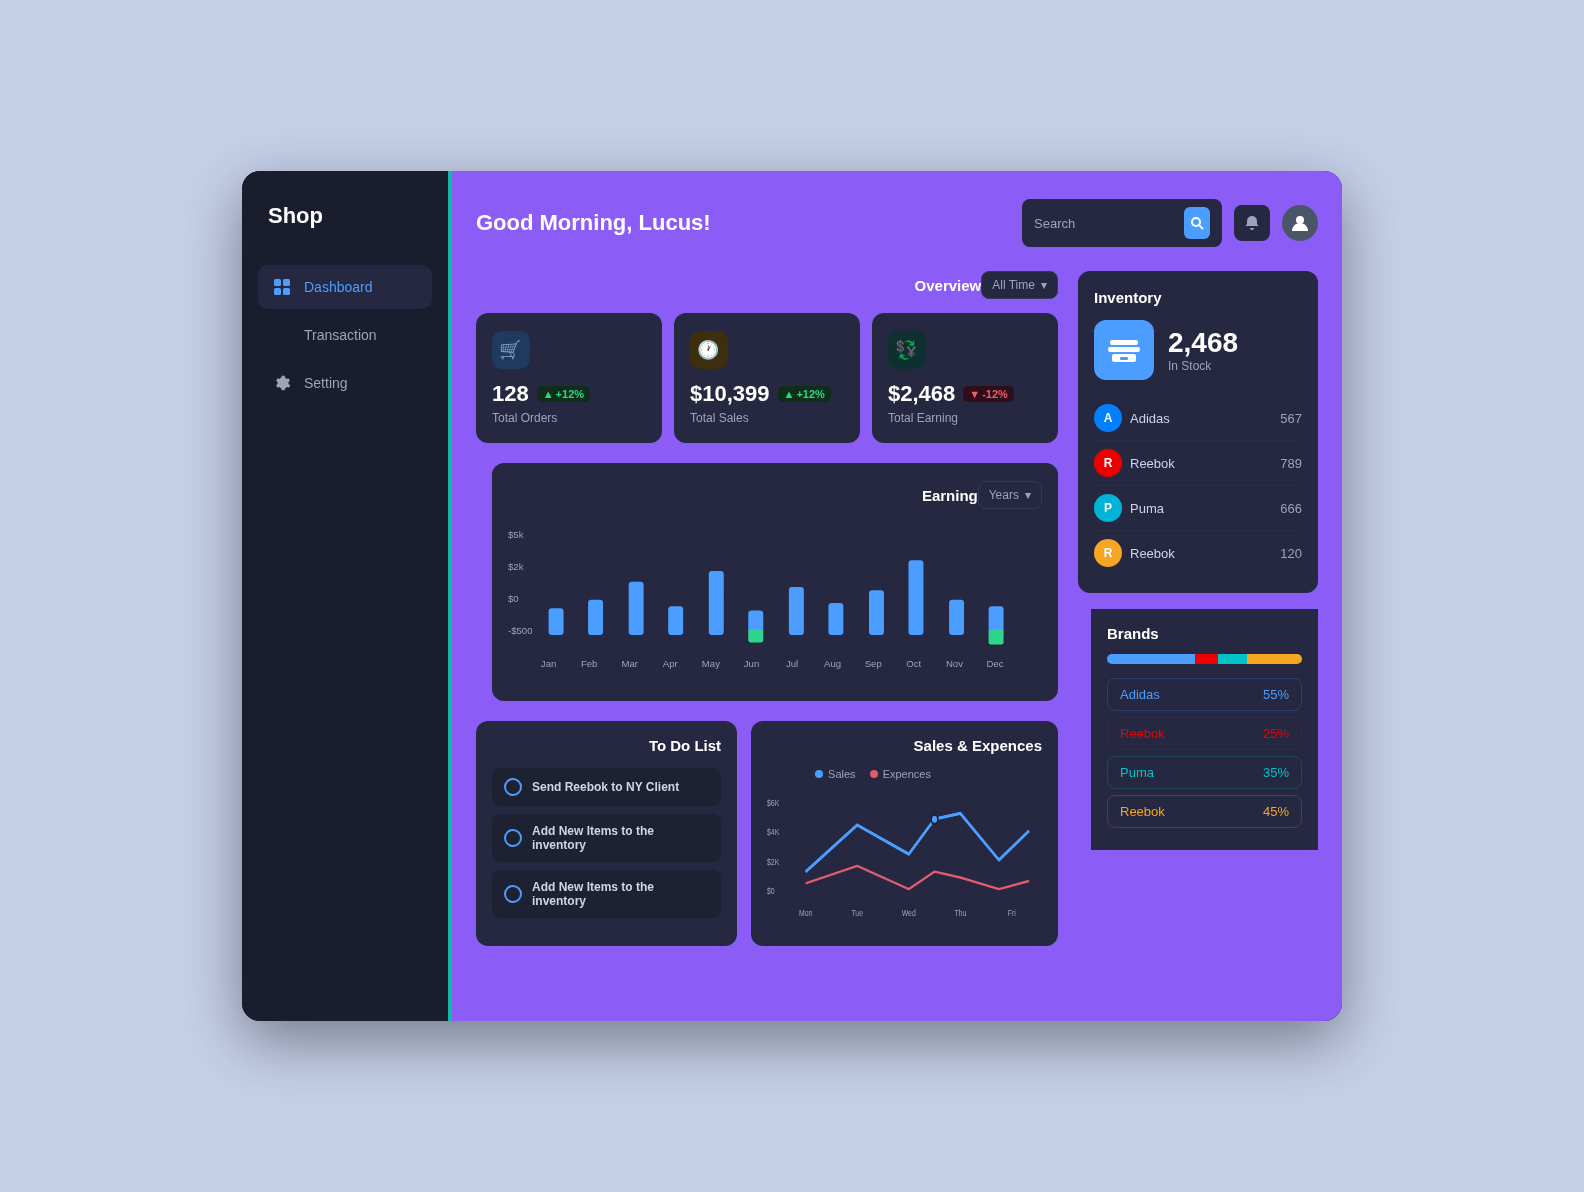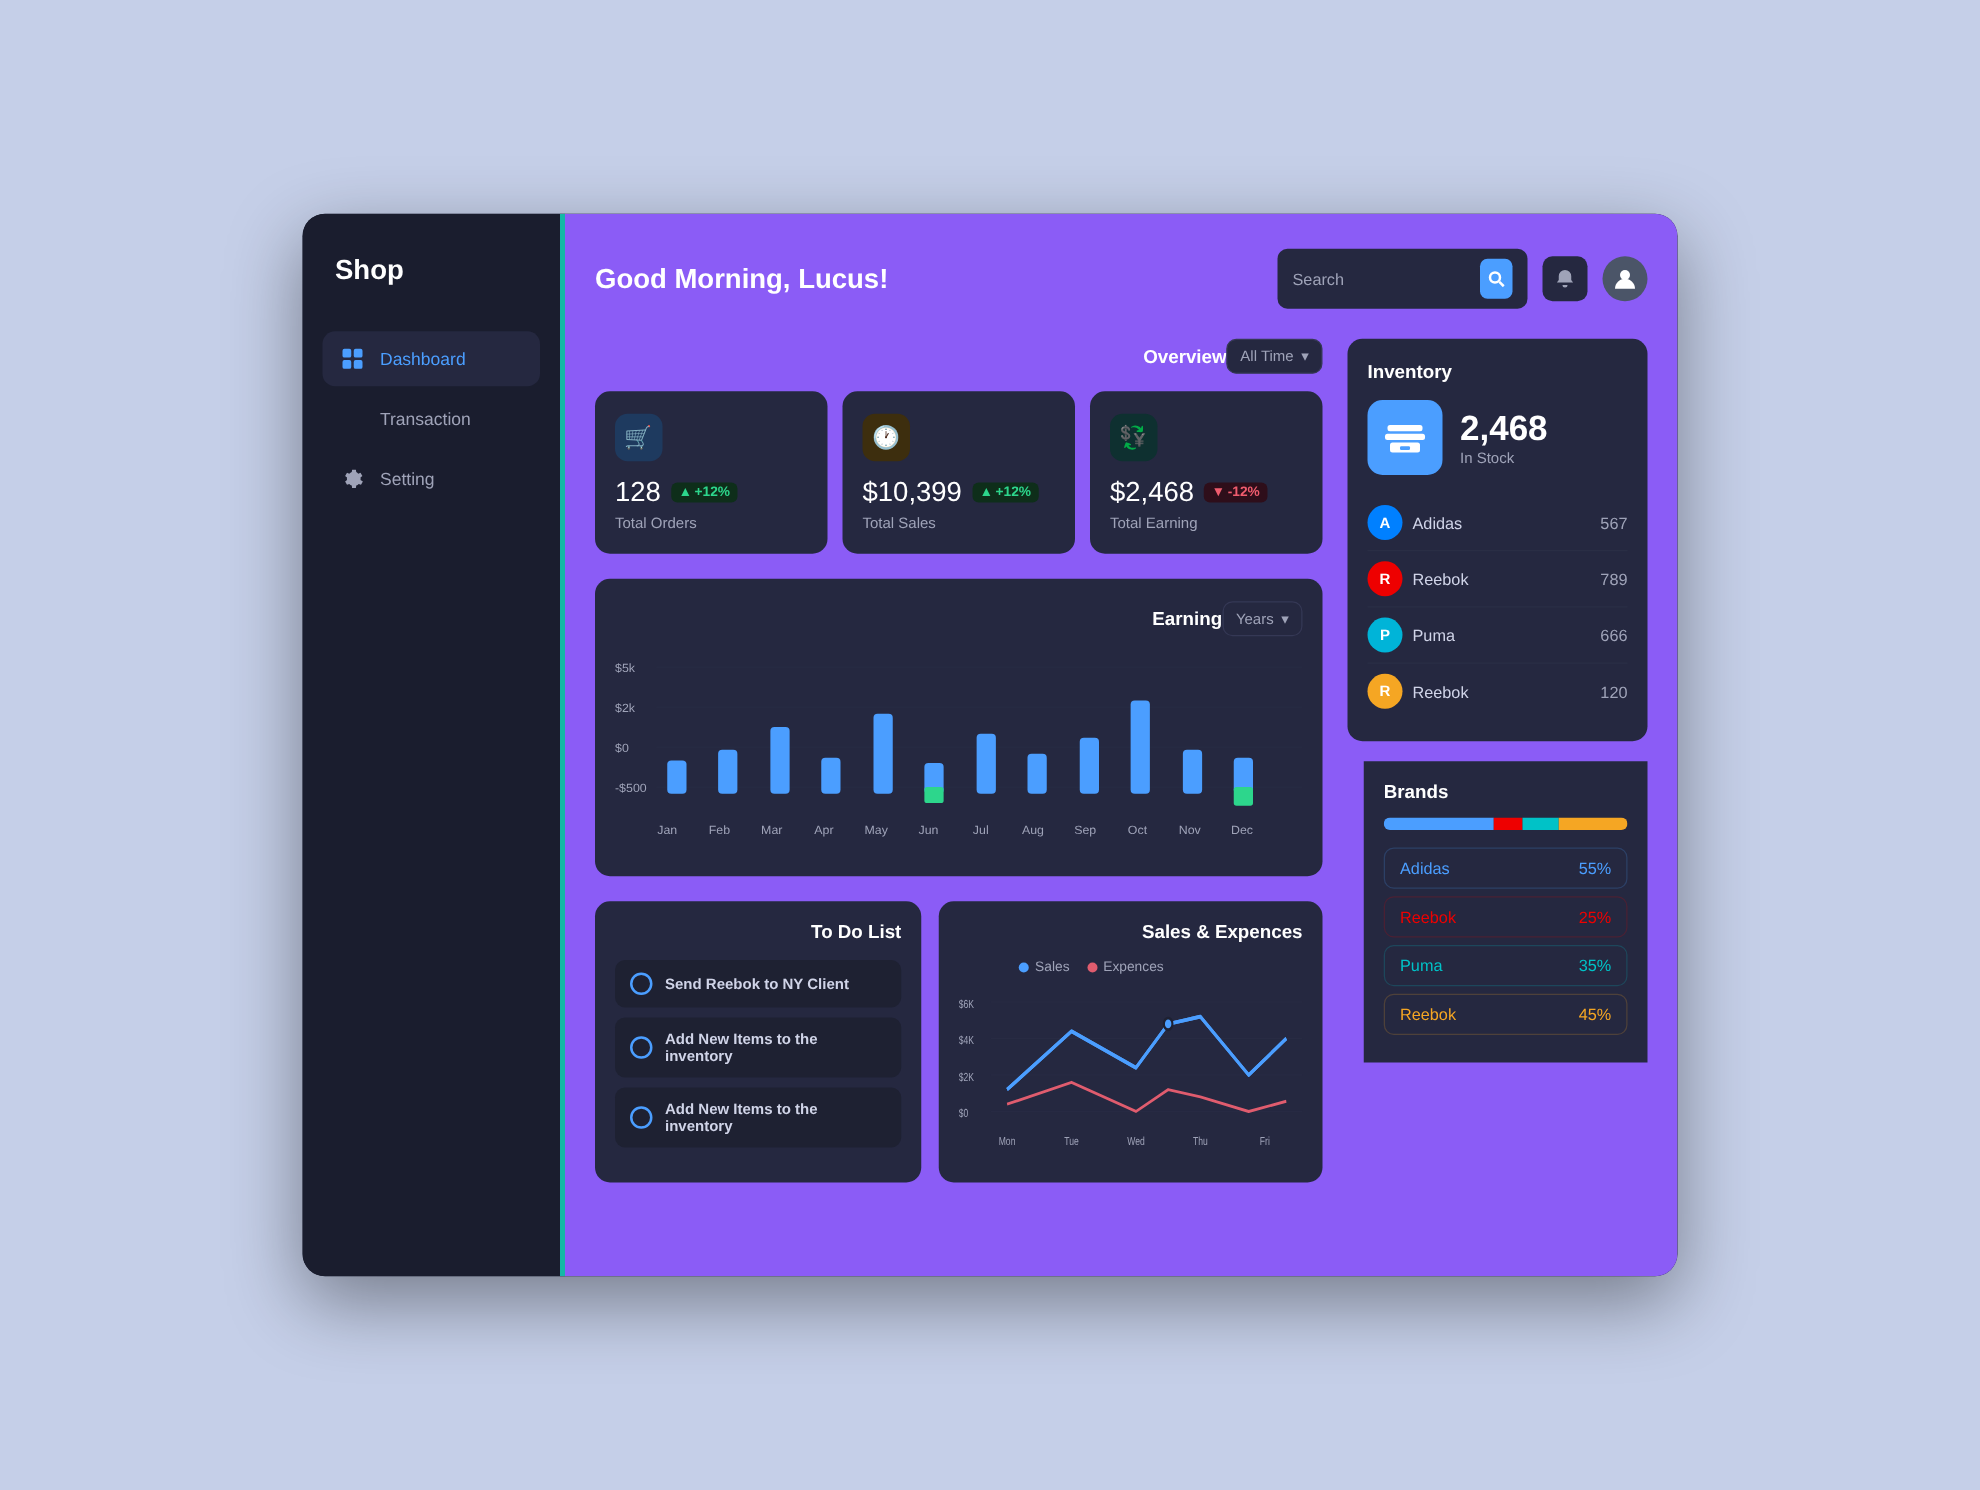--- a/index.html
+++ b/index.html
@@ -160,31 +160,32 @@
       width: 38px; height: 38px;
       border-radius: 10px;
       display: flex; align-items: center; justify-content: center;
       font-size: 18px;
       margin-bottom: 12px;
     }
     .card-icon-wrap.blue { background: #1e3a5f; color: #4b9eff; }
     .card-icon-wrap.orange { background: #3d2e0e; color: #f5a623; }
     .card-icon-wrap.teal { background: #0e3030; color: #00c2c7; }
     .card-value-row { display: flex; align-items: center; gap: 8px; margin-bottom: 4px; }
-    .card-value { color: #fff; font-size: 22px; font-weight: 400; }
+    .card-value { color: #fff; font-size: 22px; font-weight: 700; }
     .badge { font-size: 11px; font-weight: 600; padding: 2px 6px; border-radius: 5px; display: flex; align-items: center; gap: 2px; }
     .badge.up { background: #0e2e1a; color: #2dd68c; }
     .badge.down { background: #2e0e1a; color: #f05c6e; }
     .card-label { color: #9fa3b8; font-size: 12px; }
     
     .earning-section {
       background: #252840;
       border-radius: 12px;
       padding: 18px 16px;
       margin-bottom: 20px;
+      margin-left: 16px;
     }
     .chart-area { position: relative; height: 160px; margin-top: 12px; }
     .chart-svg { width: 100%; height: 100%; }
     
     .bottom-row { display: flex; gap: 14px; }
     .todo-section {
       flex: 1;
       background: #252840;
       border-radius: 12px;
       padding: 16px;

